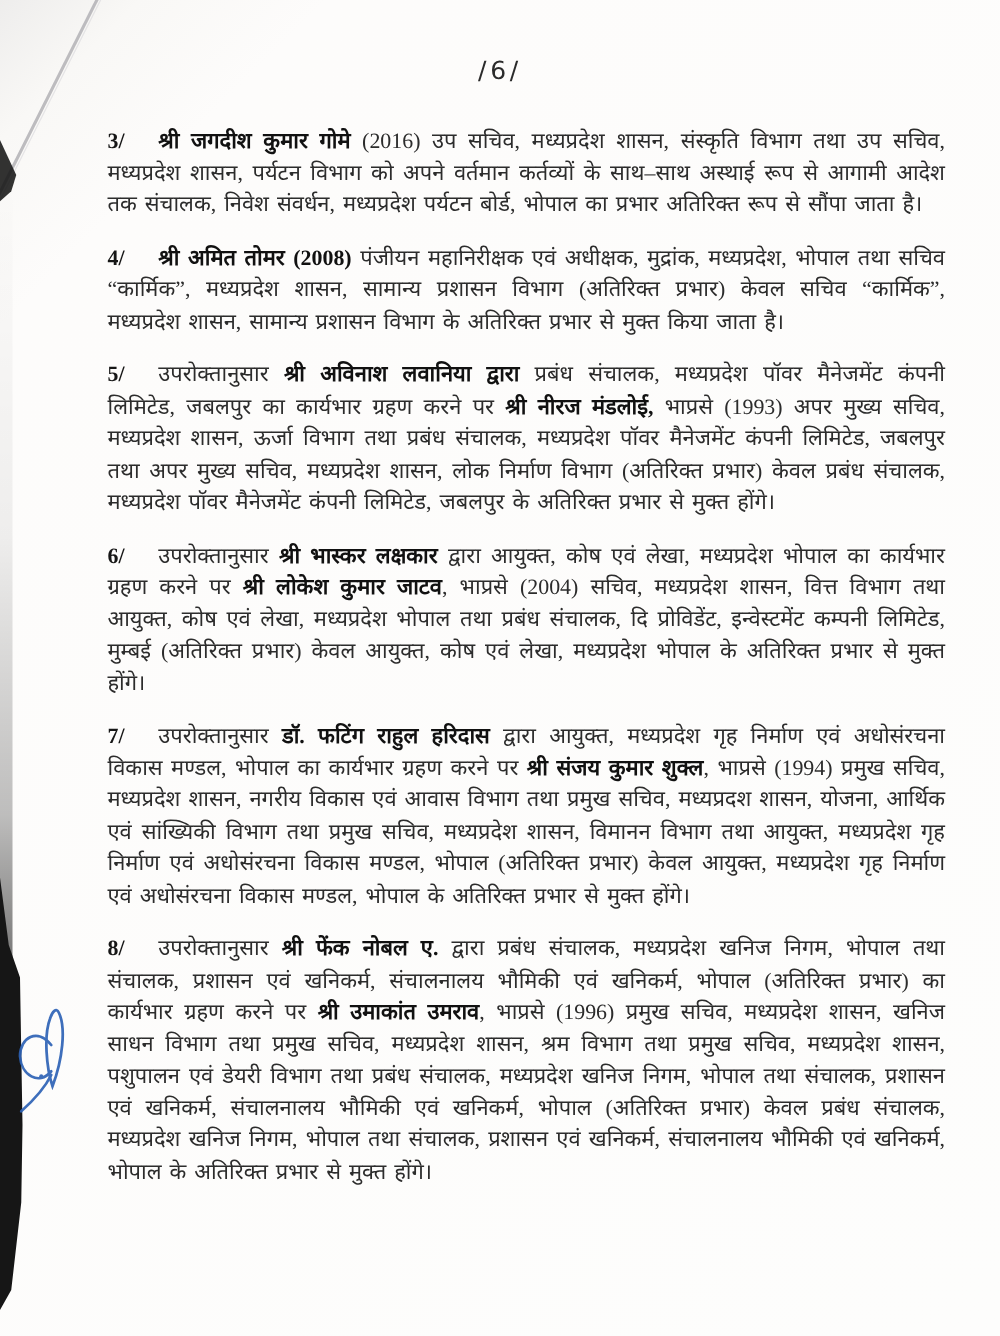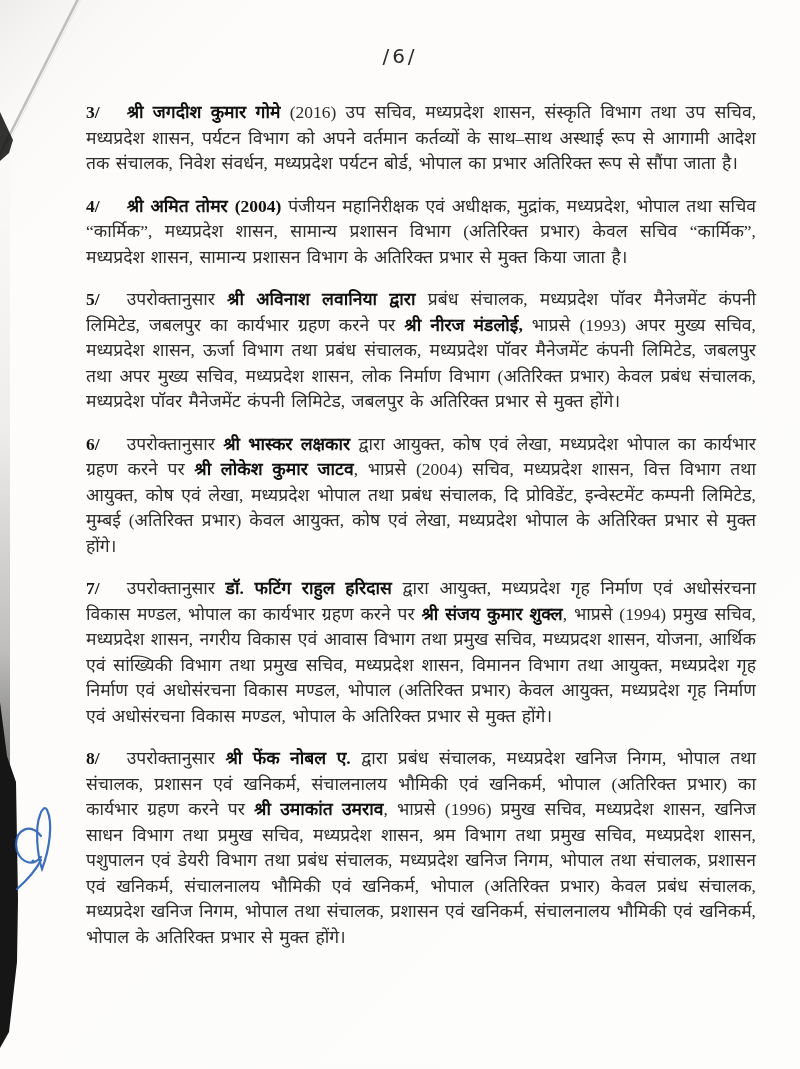--- a/index.html
+++ b/index.html
@@ -69,20 +69,20 @@
       <path d="M 41,836 C 30,822 16,830 16,845 C 17,860 31,869 41,857"></path>
       <path d="M 41,860 C 35,872 26,881 17,889"></path>
       <circle cx="33" cy="861" r="1.6" stroke="none" fill="#2e63b6"></circle>
     </g>
   </svg>
 
   <div class="page-number">/6/</div>
 
   <div class="content" id="paragraphs">
       <p class="para"><span class="pnum">3/</span><span class="pgap"></span><span class="b">श्री जगदीश कुमार गोमे</span><span> (2016) उप सचिव, मध्यप्रदेश शासन, संस्कृति विभाग तथा उप सचिव, मध्यप्रदेश शासन, पर्यटन विभाग को अपने वर्तमान कर्तव्यों के साथ–साथ अस्थाई रूप से आगामी आदेश तक संचालक, निवेश संवर्धन, मध्यप्रदेश पर्यटन बोर्ड, भोपाल का प्रभार अतिरिक्त रूप से सौंपा जाता है।</span></p>
-      <p class="para"><span class="pnum">4/</span><span class="pgap"></span><span class="b">श्री अमित तोमर (2004)</span><span> पंजीयन महानिरीक्षक एवं अधीक्षक, मुद्रांक, मध्यप्रदेश, भोपाल तथा सचिव “कार्मिक”, मध्यप्रदेश शासन, सामान्य प्रशासन विभाग (अतिरिक्त प्रभार) केवल सचिव “कार्मिक”, मध्यप्रदेश शासन, सामान्य प्रशासन विभाग के अतिरिक्त प्रभार से मुक्त किया जाता है।</span></p>
+      <p class="para"><span class="pnum">4/</span><span class="pgap"></span><span class="b">श्री अमित तोमर (2008)</span><span> पंजीयन महानिरीक्षक एवं अधीक्षक, मुद्रांक, मध्यप्रदेश, भोपाल तथा सचिव “कार्मिक”, मध्यप्रदेश शासन, सामान्य प्रशासन विभाग (अतिरिक्त प्रभार) केवल सचिव “कार्मिक”, मध्यप्रदेश शासन, सामान्य प्रशासन विभाग के अतिरिक्त प्रभार से मुक्त किया जाता है।</span></p>
       <p class="para"><span class="pnum">5/</span><span class="pgap"></span><span>उपरोक्तानुसार </span><span class="b">श्री अविनाश लवानिया द्वारा</span><span> प्रबंध संचालक, मध्यप्रदेश पॉवर मैनेजमेंट कंपनी लिमिटेड, जबलपुर का कार्यभार ग्रहण करने पर </span><span class="b">श्री नीरज मंडलोई,</span><span> भाप्रसे (1993) अपर मुख्य सचिव, मध्यप्रदेश शासन, ऊर्जा विभाग तथा प्रबंध संचालक, मध्यप्रदेश पॉवर मैनेजमेंट कंपनी लिमिटेड, जबलपुर तथा अपर मुख्य सचिव, मध्यप्रदेश शासन, लोक निर्माण विभाग (अतिरिक्त प्रभार) केवल प्रबंध संचालक, मध्यप्रदेश पॉवर मैनेजमेंट कंपनी लिमिटेड, जबलपुर के अतिरिक्त प्रभार से मुक्त होंगे।</span></p>
       <p class="para"><span class="pnum">6/</span><span class="pgap"></span><span>उपरोक्तानुसार </span><span class="b">श्री भास्कर लक्षकार</span><span> द्वारा आयुक्त, कोष एवं लेखा, मध्यप्रदेश भोपाल का कार्यभार ग्रहण करने पर </span><span class="b">श्री लोकेश कुमार जाटव</span><span>, भाप्रसे (2004) सचिव, मध्यप्रदेश शासन, वित्त विभाग तथा आयुक्त, कोष एवं लेखा, मध्यप्रदेश भोपाल तथा प्रबंध संचालक, दि प्रोविडेंट, इन्वेस्टमेंट कम्पनी लिमिटेड, मुम्बई (अतिरिक्त प्रभार) केवल आयुक्त, कोष एवं लेखा, मध्यप्रदेश भोपाल के अतिरिक्त प्रभार से मुक्त होंगे।</span></p>
       <p class="para"><span class="pnum">7/</span><span class="pgap"></span><span>उपरोक्तानुसार </span><span class="b">डॉ. फटिंग राहुल हरिदास</span><span> द्वारा आयुक्त, मध्यप्रदेश गृह निर्माण एवं अधोसंरचना विकास मण्डल, भोपाल का कार्यभार ग्रहण करने पर </span><span class="b">श्री संजय कुमार शुक्ल</span><span>, भाप्रसे (1994) प्रमुख सचिव, मध्यप्रदेश शासन, नगरीय विकास एवं आवास विभाग तथा प्रमुख सचिव, मध्यप्रदश शासन, योजना, आर्थिक एवं सांख्यिकी विभाग तथा प्रमुख सचिव, मध्यप्रदेश शासन, विमानन विभाग तथा आयुक्त, मध्यप्रदेश गृह निर्माण एवं अधोसंरचना विकास मण्डल, भोपाल (अतिरिक्त प्रभार) केवल आयुक्त, मध्यप्रदेश गृह निर्माण एवं अधोसंरचना विकास मण्डल, भोपाल के अतिरिक्त प्रभार से मुक्त होंगे।</span></p>
       <p class="para"><span class="pnum">8/</span><span class="pgap"></span><span>उपरोक्तानुसार </span><span class="b">श्री फेंक नोबल ए.</span><span> द्वारा प्रबंध संचालक, मध्यप्रदेश खनिज निगम, भोपाल तथा संचालक, प्रशासन एवं खनिकर्म, संचालनालय भौमिकी एवं खनिकर्म, भोपाल (अतिरिक्त प्रभार) का कार्यभार ग्रहण करने पर </span><span class="b">श्री उमाकांत उमराव</span><span>, भाप्रसे (1996) प्रमुख सचिव, मध्यप्रदेश शासन, खनिज साधन विभाग तथा प्रमुख सचिव, मध्यप्रदेश शासन, श्रम विभाग तथा प्रमुख सचिव, मध्यप्रदेश शासन, पशुपालन एवं डेयरी विभाग तथा प्रबंध संचालक, मध्यप्रदेश खनिज निगम, भोपाल तथा संचालक, प्रशासन एवं खनिकर्म, संचालनालय भौमिकी एवं खनिकर्म, भोपाल (अतिरिक्त प्रभार) केवल प्रबंध संचालक, मध्यप्रदेश खनिज निगम, भोपाल तथा संचालक, प्रशासन एवं खनिकर्म, संचालनालय भौमिकी एवं खनिकर्म, भोपाल के अतिरिक्त प्रभार से मुक्त होंगे।</span></p>
     </div>
 
 </div>
 
 </body></html>

